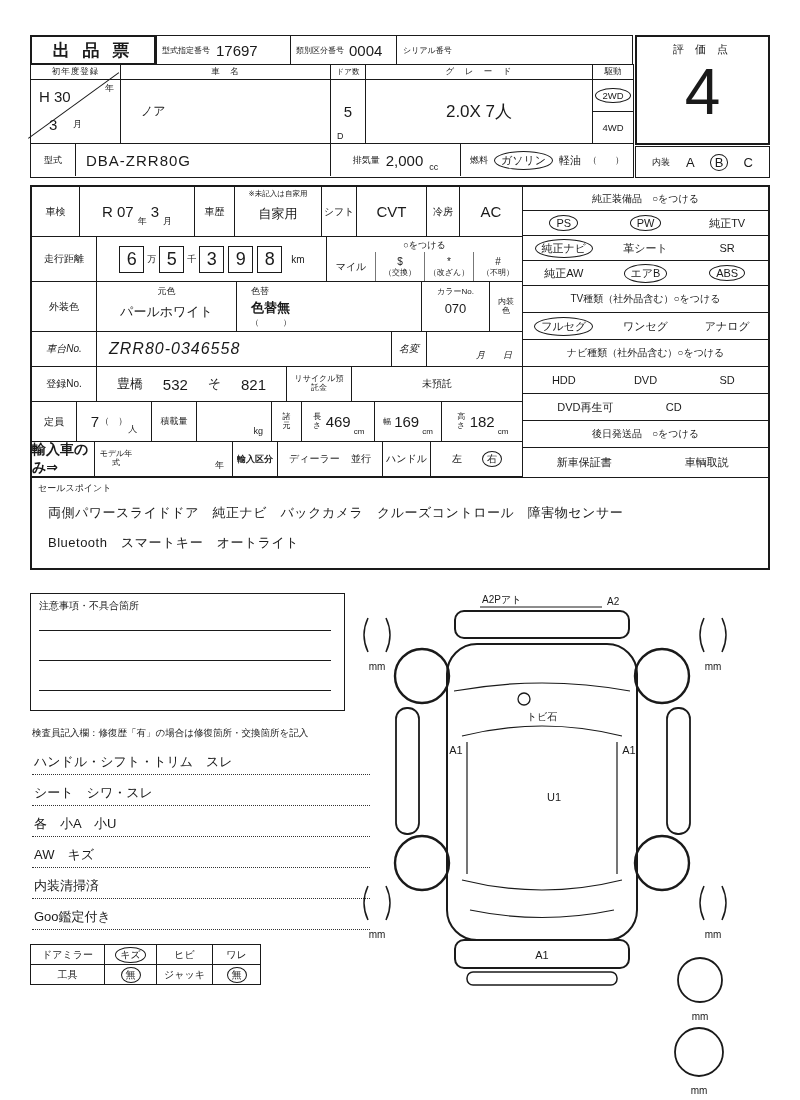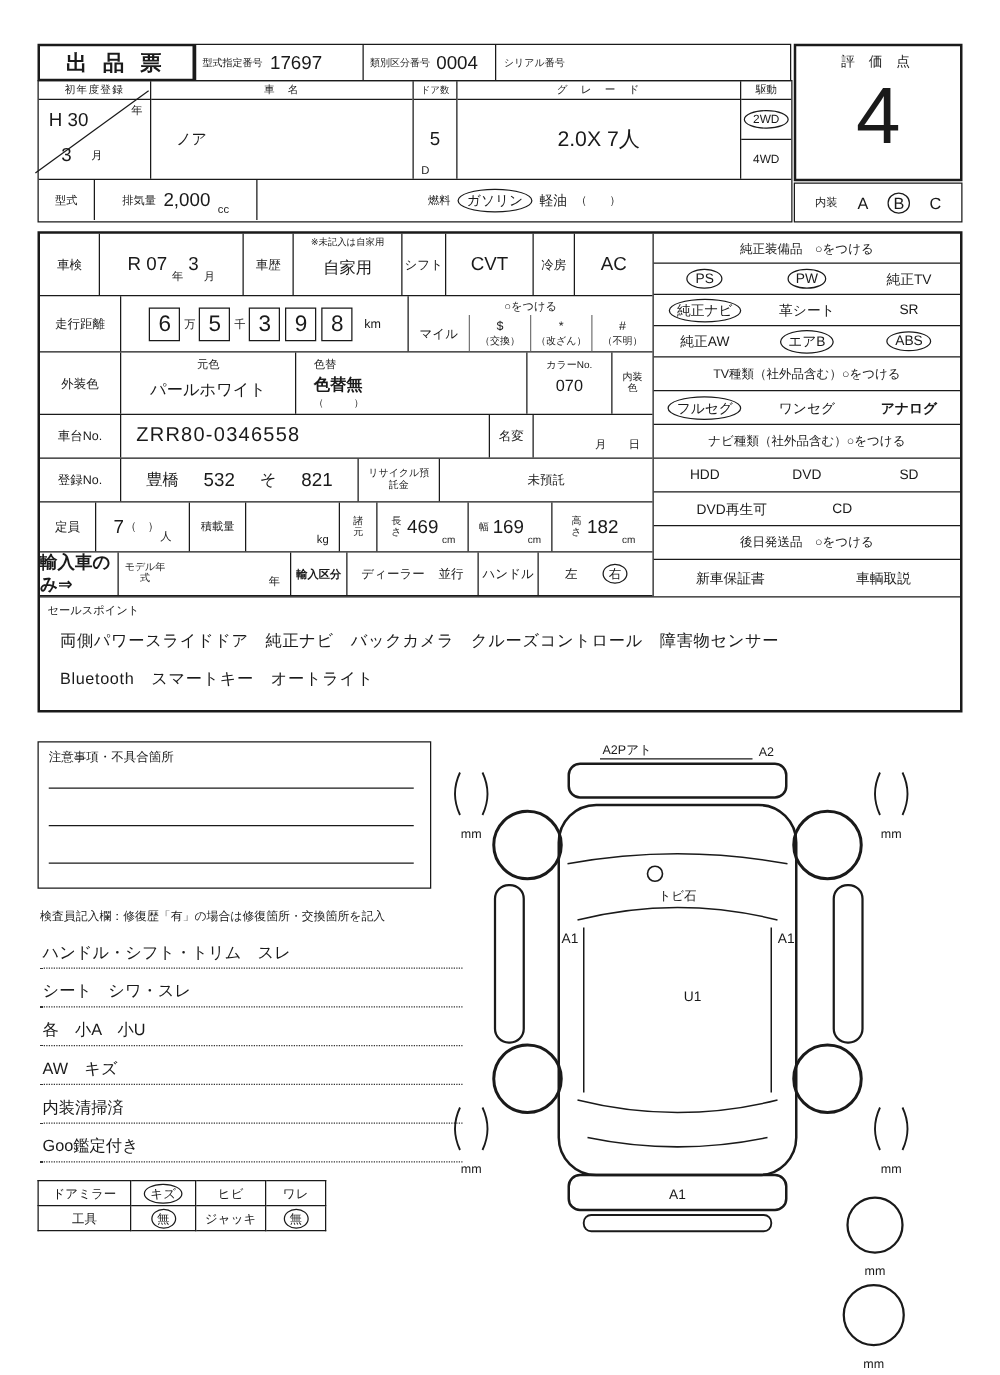--- a/index.html
+++ b/index.html
@@ -96,20 +96,21 @@
         <div class="chead" style="letter-spacing:0;">駆動</div>
         <div style="flex:1;display:flex;align-items:center;justify-content:center;border-bottom:1px solid #1a1a1a;">
           <span class="circ" style="font-size:9.5px;">2WD</span>
         </div>
         <div style="flex:1;display:flex;align-items:center;justify-content:center;font-size:9.5px;">4WD</div>
       </div>
     </div>
 
     <div style="display:flex;height:32px;">
       <div class="c lb" style="width:45px;">型式</div>
+      <div class="c v15" style="width:255px;justify-content:flex-start;padding-left:10px;letter-spacing:1px;">DBA-ZRR80G</div>
       <div class="c" style="width:130px;gap:6px;">
         <span class="lb">排気量</span>
         <span class="v15">2,000</span>
         <span class="lb" style="align-self:flex-end;padding-bottom:4px;">cc</span>
       </div>
       <div class="c last" style="flex:1;gap:7px;">
         <span class="lb">燃料</span>
         <span class="circ v11">ガソリン</span>
         <span class="v11">軽油</span>
         <span class="lb">（　　）</span>
@@ -185,21 +186,21 @@
         </div>
         <div class="c colc" style="width:68px;justify-content:flex-start;">
           <span class="lb8" style="padding-top:4px;">カラーNo.</span>
           <span class="v13" style="margin-top:4px;">070</span>
         </div>
         <div class="c last" style="flex:1;">
           <span class="vstack lb8" style="width:20px;">内装色</span>
         </div>
       </div>
 
-      <div class="frow" style="height:35px;">
+      <div class="frow" style="height:35px;font-style:italic;">
         <div class="c lb10" style="width:65px;">車台No.</div>
         <div class="c" style="width:295px;justify-content:flex-start;padding-left:12px;font-size:16px;letter-spacing:1px;">ZRR80-0346558</div>
         <div class="c lb10" style="width:35px;">名変</div>
         <div class="c last" style="flex:1;justify-content:flex-end;gap:18px;padding-right:10px;align-items:flex-end;">
           <span class="lb" style="padding-bottom:4px;">月</span>
           <span class="lb" style="padding-bottom:4px;">日</span>
         </div>
       </div>
 
       <div class="frow" style="height:35px;">
@@ -292,21 +293,21 @@
         <div class="c last v11" style="flex:1;border-right:none;">
             <span class="circ">ABS</span>
           </div>
       </div>
       <div class="frow" style="height:27px;align-items:center;justify-content:center;font-size:10px;">TV種類（社外品含む）○をつける</div>
       <div class="frow" style="height:27px;">
         <div class="c last v11" style="flex:1;border-right:none;">
             <span class="circ">フルセグ</span>
           </div>
         <div class="c last v11" style="flex:1;border-right:none;">ワンセグ</div>
-        <div class="c last v11" style="flex:1;border-right:none;font-weight:bold;">アナログ</div>
+        <div class="c last v11" style="flex:1;border-right:none;">アナログ</div>
       </div>
       <div class="frow" style="height:27px;align-items:center;justify-content:center;font-size:10px;">ナビ種類（社外品含む）○をつける</div>
       <div class="frow" style="height:27px;">
         <div class="c last v11" style="flex:1;border-right:none;">HDD</div>
         <div class="c last v11" style="flex:1;border-right:none;">DVD</div>
         <div class="c last v11" style="flex:1;border-right:none;">SD</div>
       </div>
       <div class="frow" style="height:27px;">
         <div class="c last v11" style="flex:1.1;border-right:none;text-align:right;">DVD再生可</div>
         <div class="c last v11" style="flex:0.9;border-right:none;justify-content:flex-start;padding-left:18px;">CD</div>

